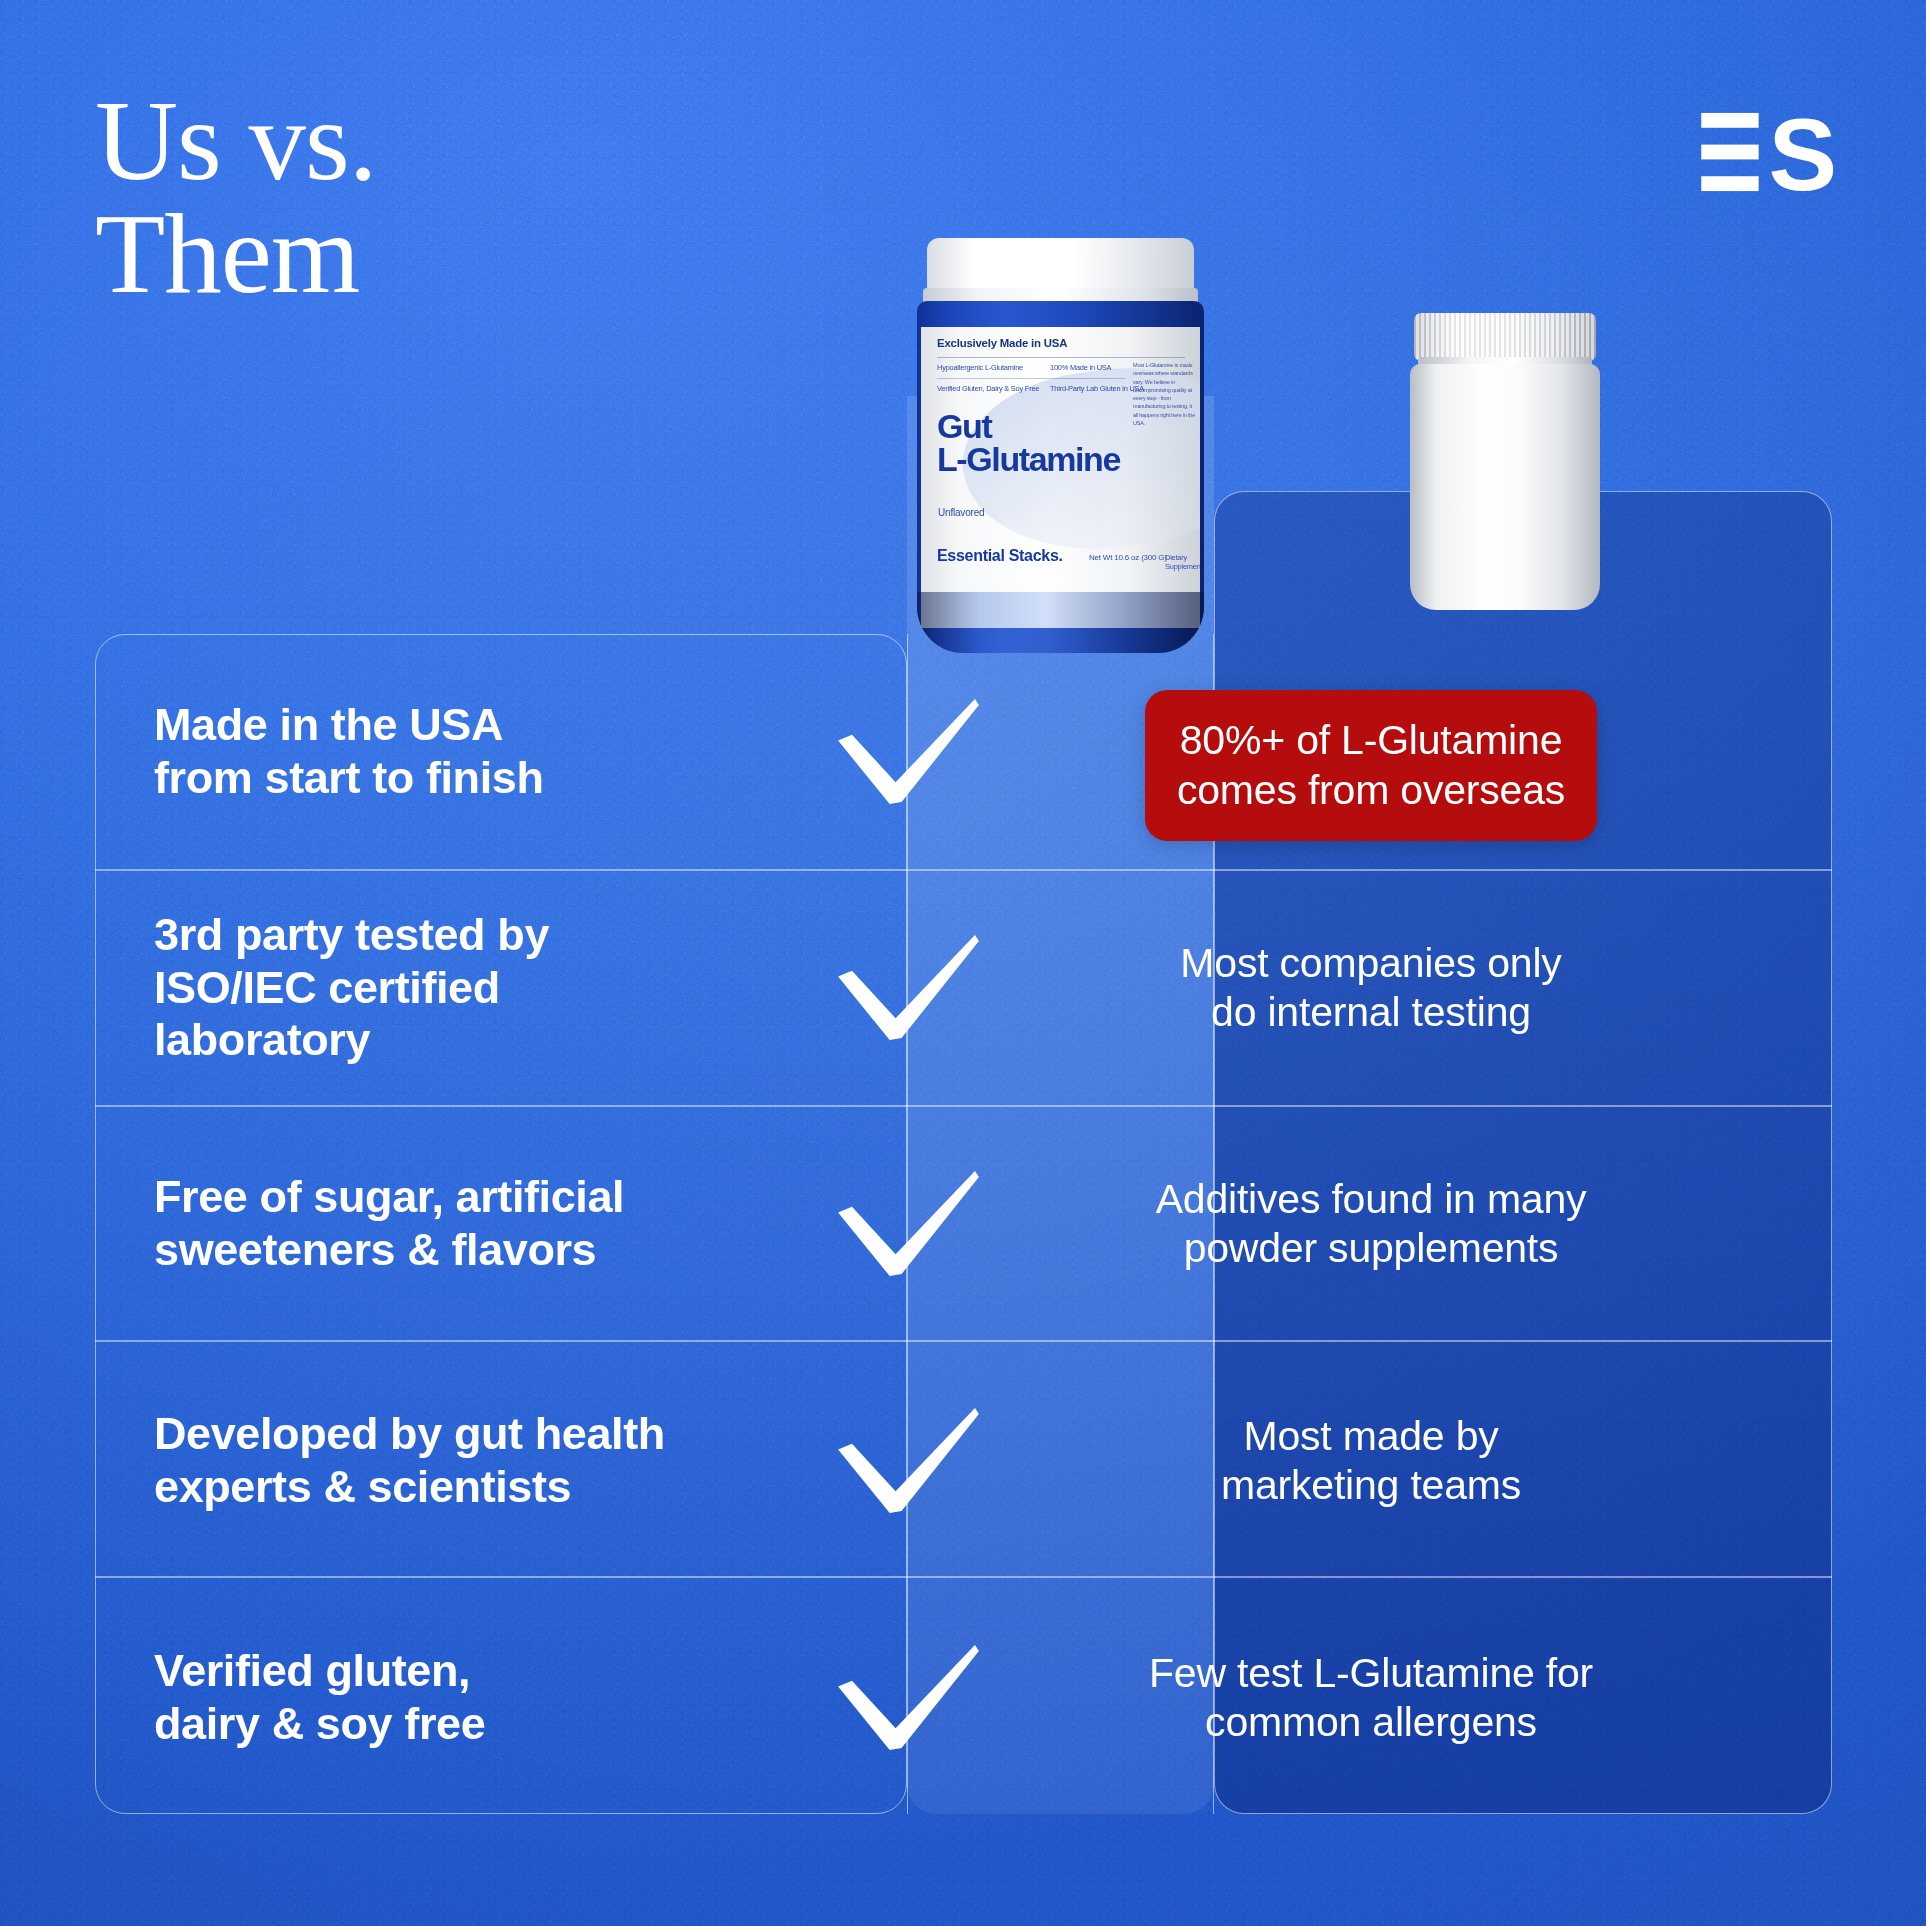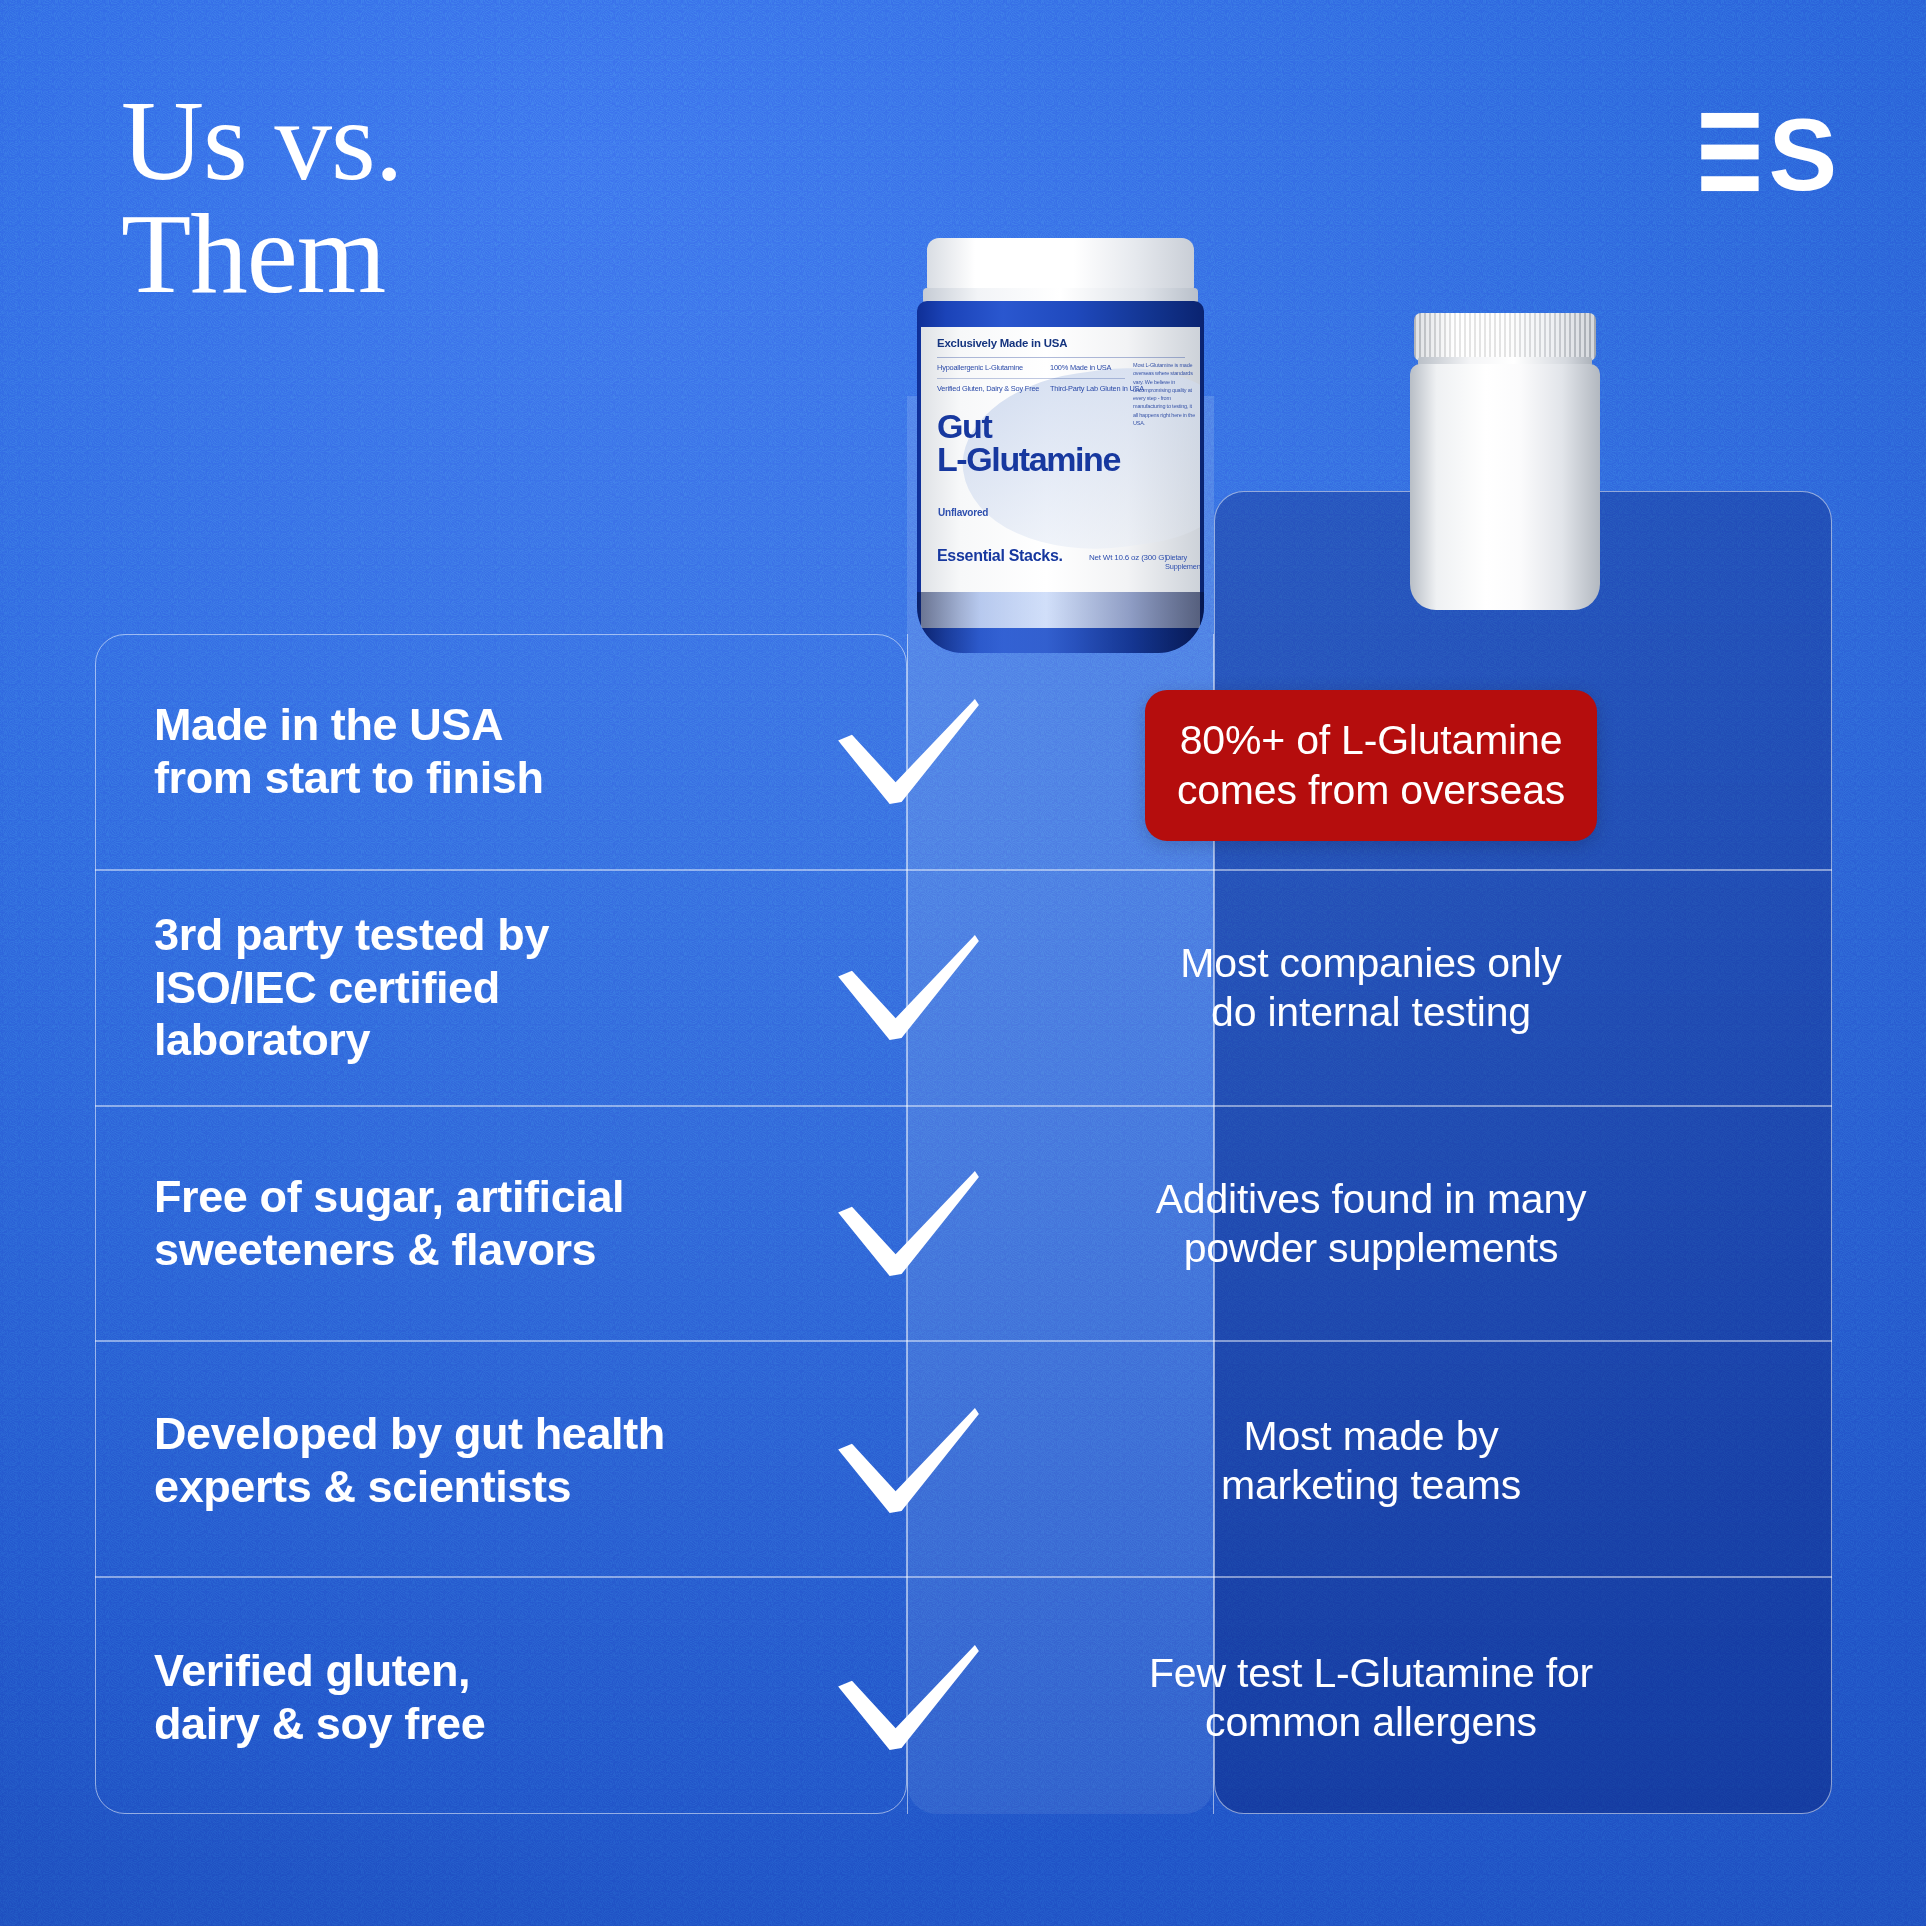--- a/index.html
+++ b/index.html
@@ -34,21 +34,20 @@
   
   #headline{
     position:absolute; left:95px; top:85px;
     font-family:"Liberation Serif", serif;
     color:#ffffff;
     font-size:115px;
     line-height:.98;
     font-weight:400;
     letter-spacing:-1px;
     white-space:pre-line;
-    margin-left:26px;
   }
   #logo{
     position:absolute; right:87px; top:107px;
     width:139px; height:91px;
   }
 
   
   .col-panel{
     position:absolute;
     border:1.6px solid rgba(255,255,255,.52);
@@ -165,21 +164,21 @@
   .lbl{ position:absolute; color:#1a3fb0; font-weight:700; letter-spacing:-0.2px; }
   #lbl-usa{ left:16px; top:10px; font-size:11.4px; color:#15347f; }
   #lbl-rule1{ position:absolute; left:16px; top:30px; width:248px; height:1px; background:rgba(30,60,150,.35); }
   #lbl-rule2{ position:absolute; left:16px; top:51px; width:188px; height:1px; background:rgba(30,60,150,.28); }
   #lbl-c1a{ left:16px; top:36px; font-size:7.4px; font-weight:400; color:#2b4aa8; }
   #lbl-c2a{ left:129px; top:36px; font-size:7.4px; font-weight:400; color:#2b4aa8; }
   #lbl-c1b{ left:16px; top:57px; font-size:7.4px; font-weight:400; color:#2b4aa8; }
   #lbl-c2b{ left:129px; top:57px; font-size:7.4px; font-weight:400; color:#2b4aa8; }
   #lbl-para{ left:212px; top:34px; width:65px; font-size:5.5px; font-weight:400; line-height:1.5; color:#3а56a8; color:#3a56a8; }
   #lbl-title{ left:16px; top:83px; font-size:34px; line-height:.98; color:#17389f; white-space:pre-line; letter-spacing:-1.4px; }
-  #lbl-flavor{ left:17px; top:180px; font-size:10px; font-weight:700; color:#2e4fae; }
+  #lbl-flavor{ left:17px; top:180px; font-size:10px; font-weight:400; color:#2e4fae; }
   #lbl-brand{ left:16px; top:220px; font-size:16px; color:#17389f; letter-spacing:-0.3px; }
   #lbl-net{ left:168px; top:226px; font-size:8px; font-weight:400; color:#2e4fae; }
   #lbl-diet{ left:244px; top:226px; font-size:7.4px; font-weight:400; color:#2e4fae; }
   #jar-base-sheen{
     position:absolute; left:0; bottom:0; width:287px; height:61px;
     background:linear-gradient(90deg, rgba(5,20,70,.55) 0%, rgba(60,110,215,.35) 22%, rgba(90,140,235,.28) 45%, rgba(20,50,135,.45) 75%, rgba(4,16,60,.6) 100%);
     border-radius:0 0 46px 46px;
   }
 
   

